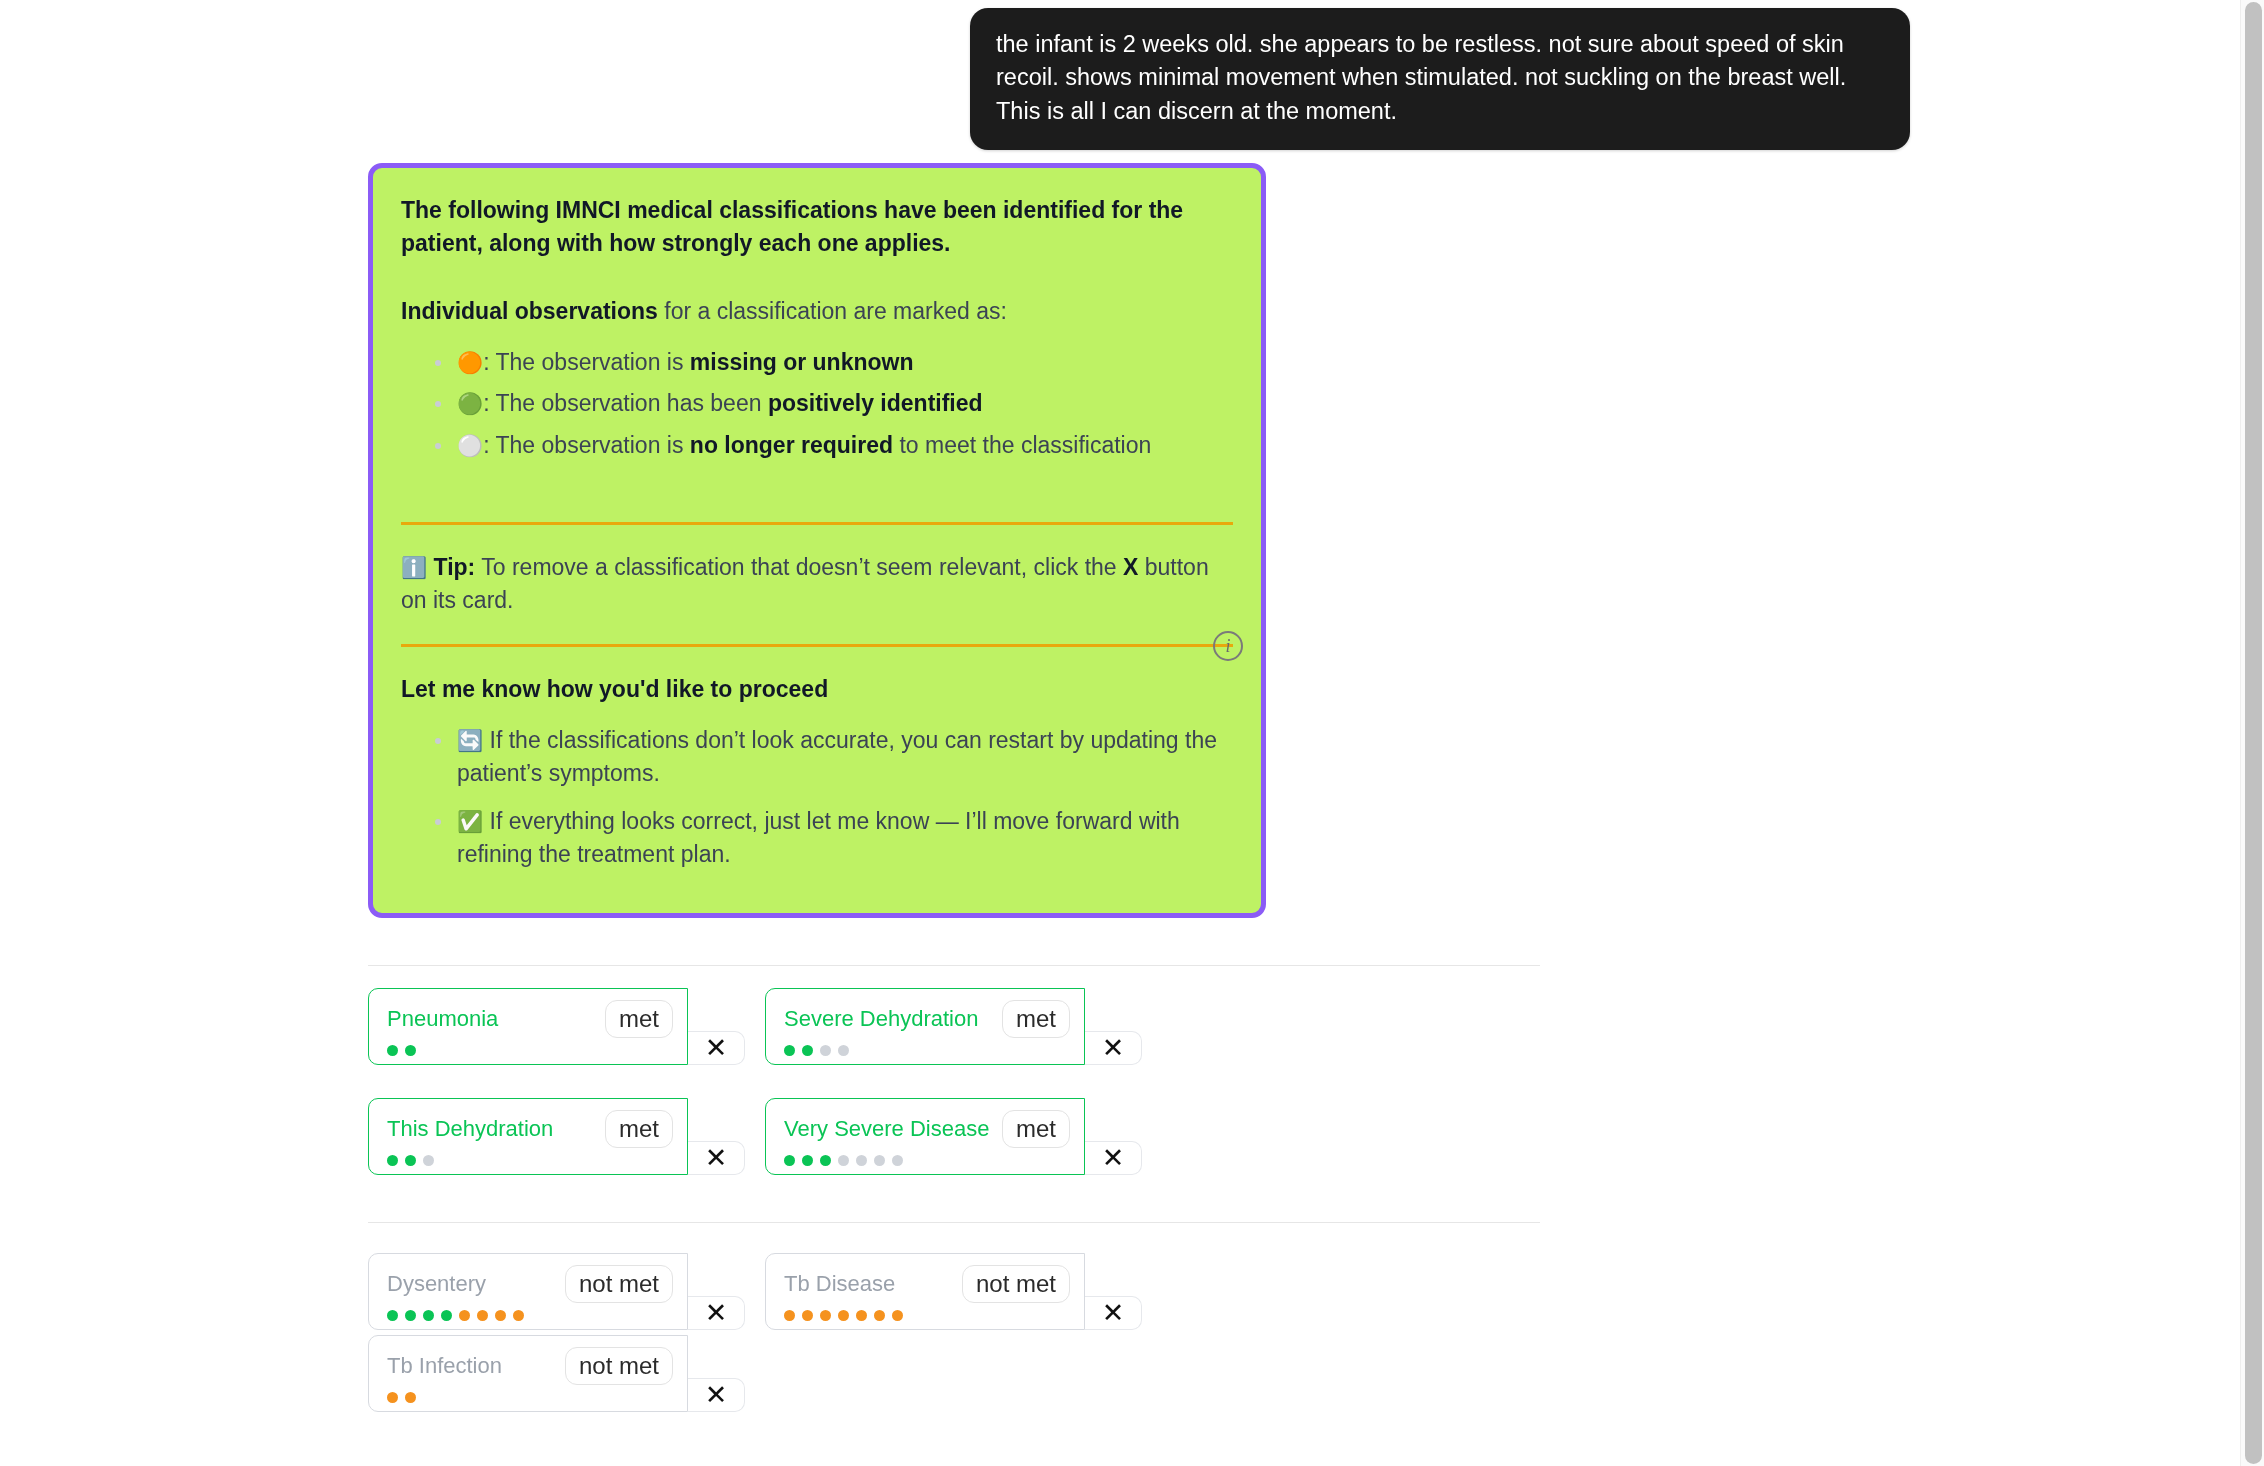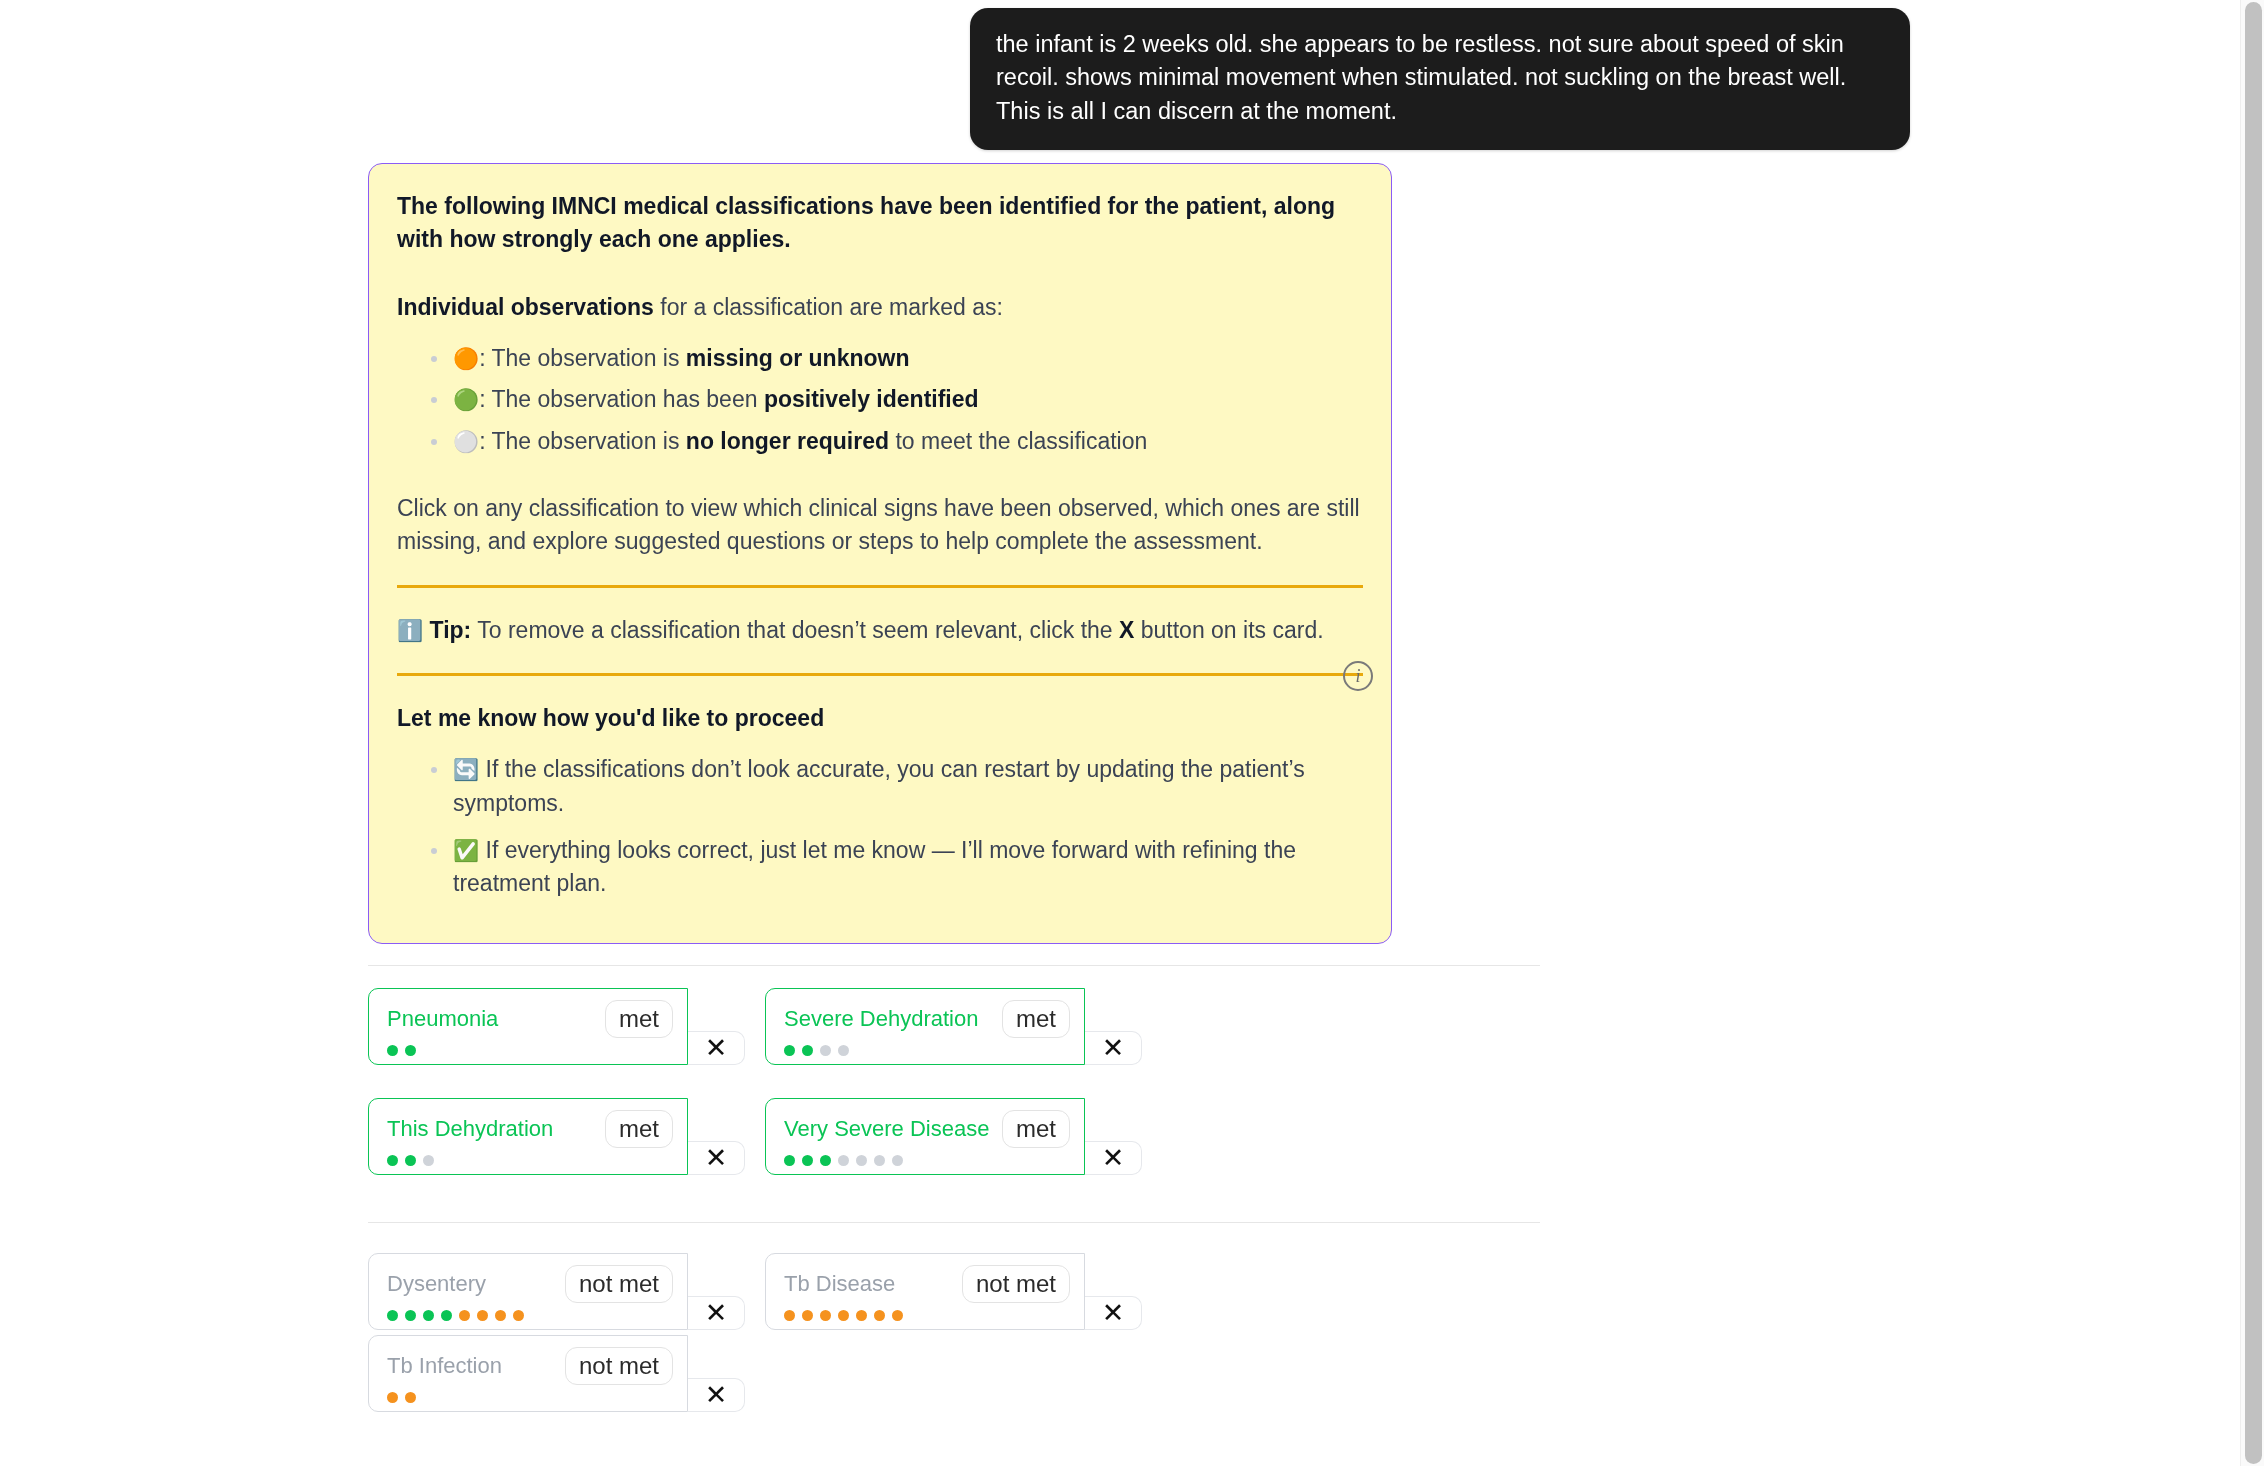--- a/index.html
+++ b/index.html
@@ -43,23 +43,23 @@
     padding: 20px 26px 22px 26px;
     font-size: 23.5px;
     line-height: 1.42;
     box-shadow: 0 1px 3px rgba(0,0,0,0.18);
   }
 
   
   .assistant-card {
     position: absolute;
     left: 368px; top: 163px;
-    width: 1024px;
-    background: #fef9c3;
-    border: 1px solid #8b5cf6;
+    width: 898px;
+    background: #bef264;
+    border: 5px solid #8b5cf6;
     border-radius: 14px;
     padding: 26px 28px 28px 28px;
     color: #3b4354;
     font-size: 23px;
     line-height: 1.45;
   }
   .assistant-card .lead {
     color: #111827;
     font-weight: bold;
     font-size: 23px;
@@ -216,21 +216,20 @@
       <li>
         <span class="emoji">🟢</span><span>: The observation has been </span><span class="bold-dark">positively identified</span>
       </li>
       <li>
         <span class="emoji">⚪</span><span>: The observation is </span><span class="bold-dark">no longer required</span><span> to meet the classification</span>
       </li>
     </ul>
 
     <div class="gap-md"></div>
 
-    <p class="para">Click on any classification to view which clinical signs have been observed, which ones are still missing, and explore suggested questions or steps to help complete the assessment.</p>
 
     <div class="info-icon-wrap">
       <div class="info-circle">i</div>
     </div>
 
     <div class="rule-amber"></div>
 
     <p class="para">
       <span class="emoji">ℹ️</span>
       <span class="bold-dark">Tip:</span><span> To remove a classification that doesn’t seem relevant, click the </span><span class="bold-dark">X</span><span> button on its card.</span>

